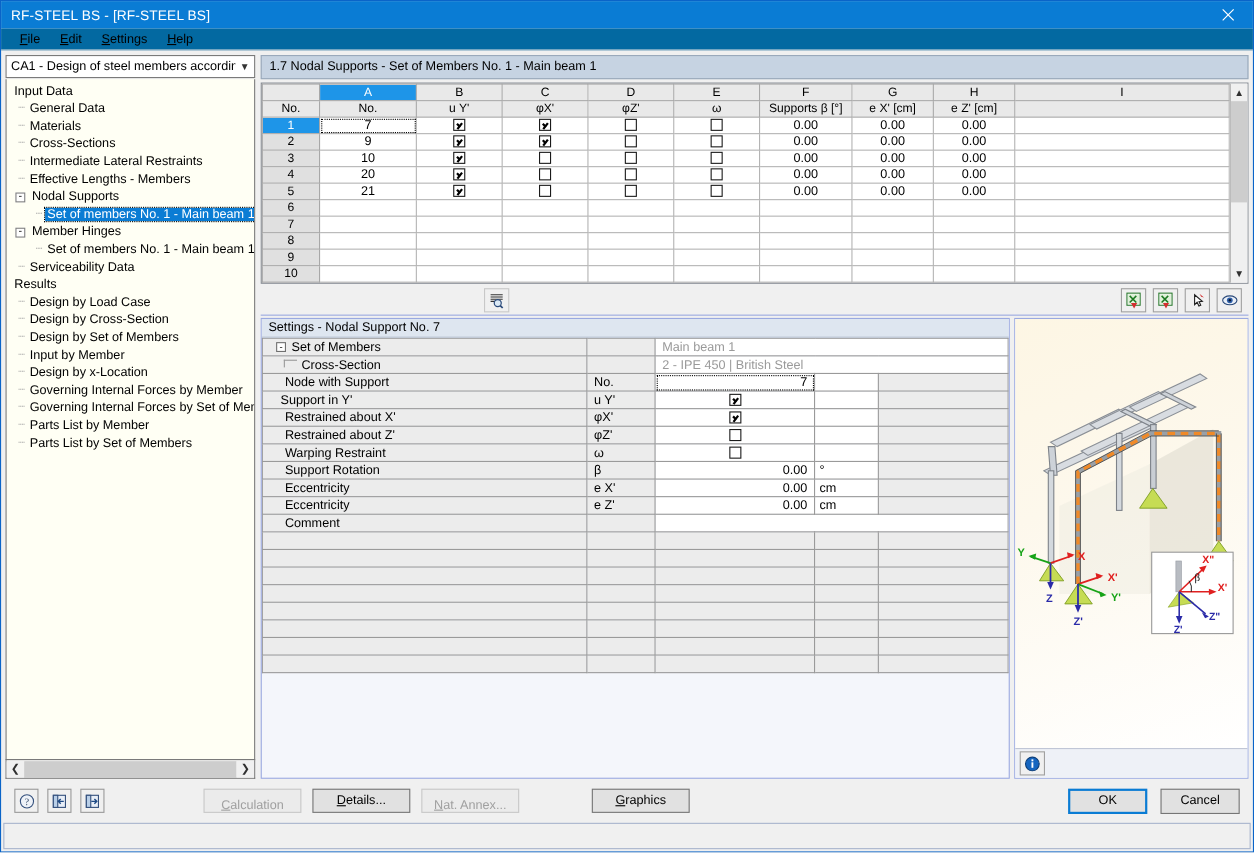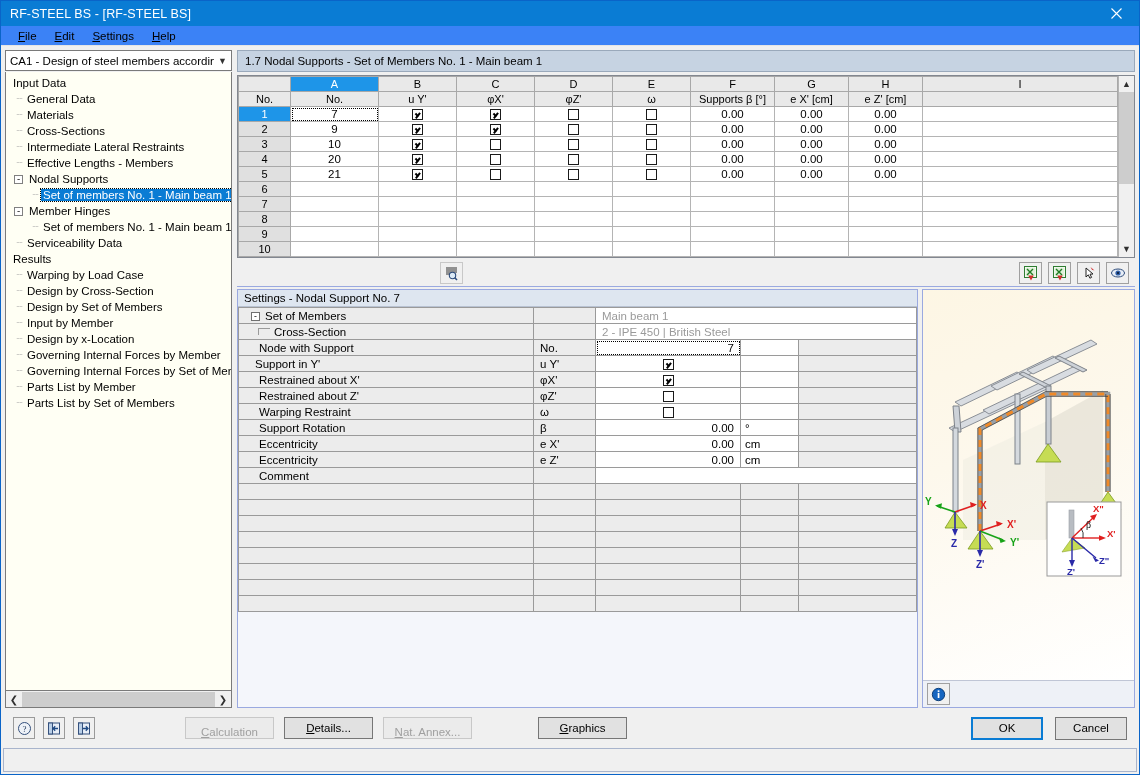--- a/index.html
+++ b/index.html
@@ -16,21 +16,21 @@
             border:1px solid #0a64c8; display:flex; flex-direction:column; }
 
   
   .titlebar { height:25px; background:#0a7cd4; color:#fff; display:flex;
               align-items:center; justify-content:space-between; flex:none; }
   .titlebar .ttl { padding-left:9px; font-size:12.5px; letter-spacing:.1px; }
   .titlebar .close { width:46px; height:25px; display:flex; align-items:center;
                      justify-content:center; font-size:15px; color:#fff; }
 
   
-  .menubar { height:20px; background:#3b82f6; display:flex; align-items:center;
+  .menubar { height:20px; background:#0369a1; display:flex; align-items:center;
              padding-left:8px; flex:none; border-bottom:1px solid #e4e4e4; }
   .menubar .mi { padding:2px 9px; font-size:11.5px; color:#000; }
   .menubar u { text-decoration:underline; }
 
   
   .body { flex:1; display:flex; padding:4px 0 0 0; min-height:0; }
 
   
   .left { width:233px; flex:none; display:flex; flex-direction:column;
           padding:0 2px 0 4px; }
@@ -250,21 +250,21 @@
             <span class="dash" style="width: 11px; color: rgb(168, 168, 168); font-size: 10px; text-align: center;">┈</span>
             <span class="lbl">Serviceability Data</span>
           </div>
           <div class="tnode">
             <span class="ind" style="width: 3px;"></span>
             <span class="lbl">Results</span>
           </div>
           <div class="tnode">
             <span class="ind" style="width: 6px;"></span>
             <span class="dash" style="width: 11px; color: rgb(168, 168, 168); font-size: 10px; text-align: center;">┈</span>
-            <span class="lbl">Warping by Load Case</span>
+            <span class="lbl">Design by Load Case</span>
           </div>
           <div class="tnode">
             <span class="ind" style="width: 6px;"></span>
             <span class="dash" style="width: 11px; color: rgb(168, 168, 168); font-size: 10px; text-align: center;">┈</span>
             <span class="lbl">Design by Cross-Section</span>
           </div>
           <div class="tnode">
             <span class="ind" style="width: 6px;"></span>
             <span class="dash" style="width: 11px; color: rgb(168, 168, 168); font-size: 10px; text-align: center;">┈</span>
             <span class="lbl">Design by Set of Members</span>

